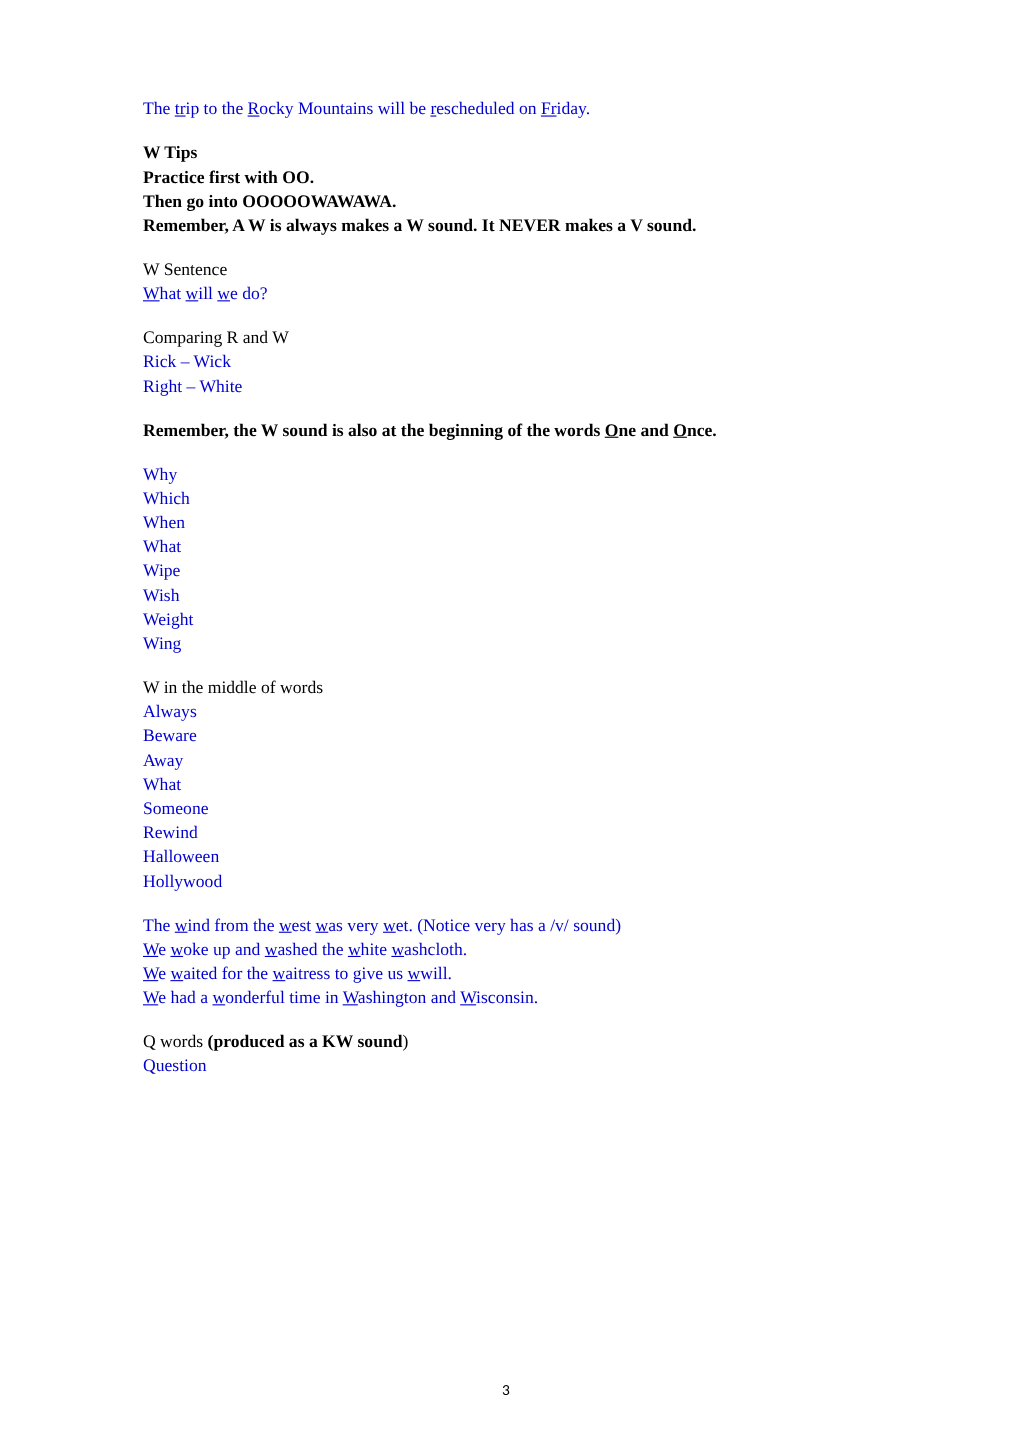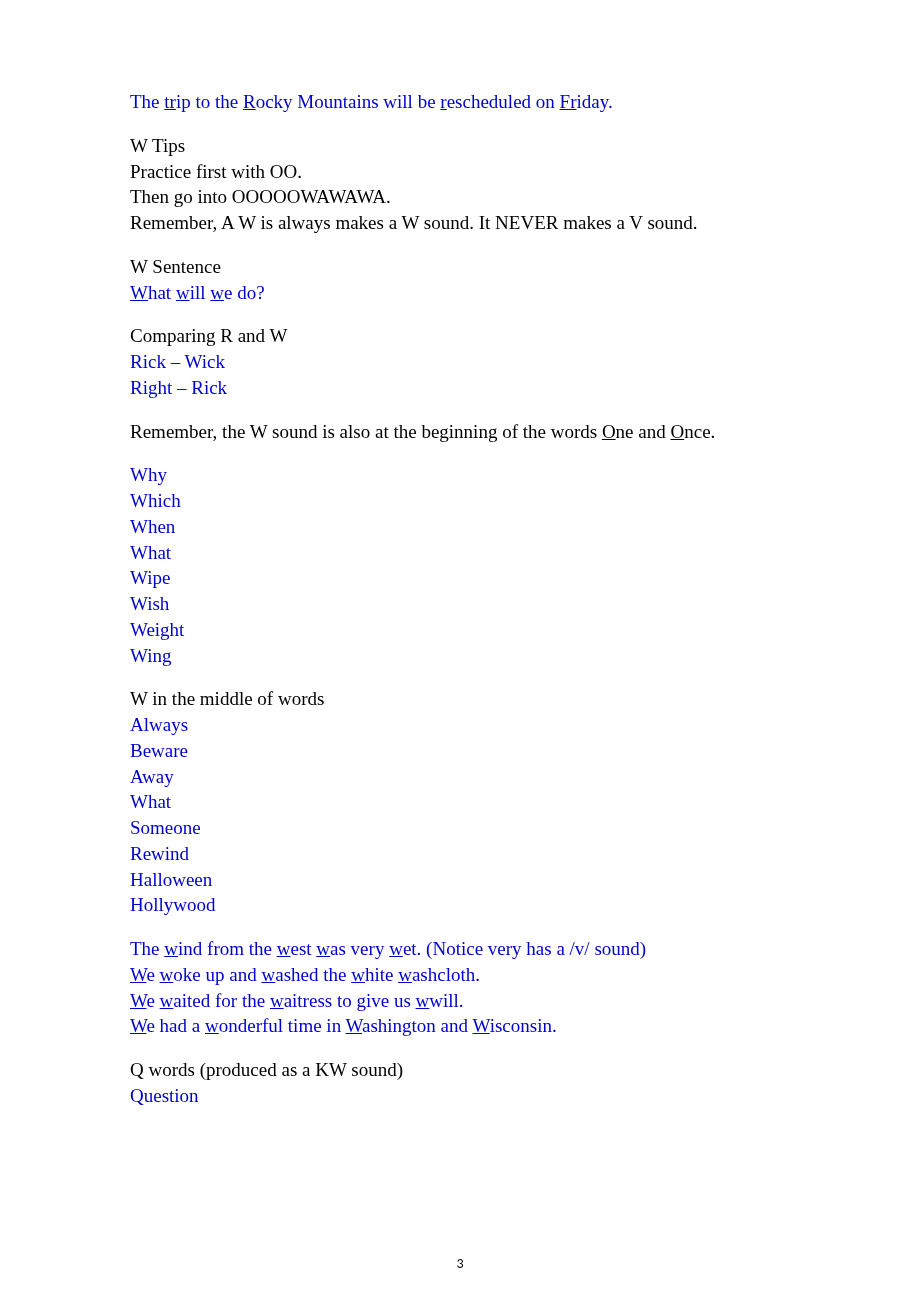--- a/index.html
+++ b/index.html
@@ -11,26 +11,26 @@
   .page {
     width: 920px;
     min-height: 1302px;
     margin: 0 auto;
     padding: 90px 120px 40px 130px;
     box-sizing: border-box;
     position: relative;
   }
   p {
     margin: 0 0 2px 0;
-    font-size: 19px;
+    font-size: 16px;
     line-height: 1.25;
   }
   .blue { color: #0000cd; }
   .black { color: #000; }
-  .bold { font-weight: normal; }
+  .bold { font-weight: bold; }
   .u { text-decoration: underline; }
   .spacer { height: 18px; }
   .page-num {
     position: absolute;
     bottom: 30px;
     left: 50%;
     transform: translateX(-50%);
     font-size: 14px;
     font-family: Calibri, Arial, sans-serif;
     color: #000;
@@ -56,21 +56,21 @@
 
   <p class="black">W Sentence</p>
   <p class="blue">
     <span class="u">W</span><span>hat </span><span class="u">w</span><span>ill </span><span class="u">w</span><span>e do?</span>
   </p>
 
   <div class="spacer"></div>
 
   <p class="black">Comparing R and W</p>
   <p class="blue">Rick – Wick</p>
-  <p class="blue">Right – Rick</p>
+  <p class="blue">Right – White</p>
 
   <div class="spacer"></div>
 
   <p class="black bold">
     <span>Remember, the W sound is also at the beginning of the words </span><span class="u">O</span><span>ne and </span><span class="u">O</span><span>nce.</span>
   </p>
 
   <div class="spacer"></div>
 
   <p class="blue">Why</p>

